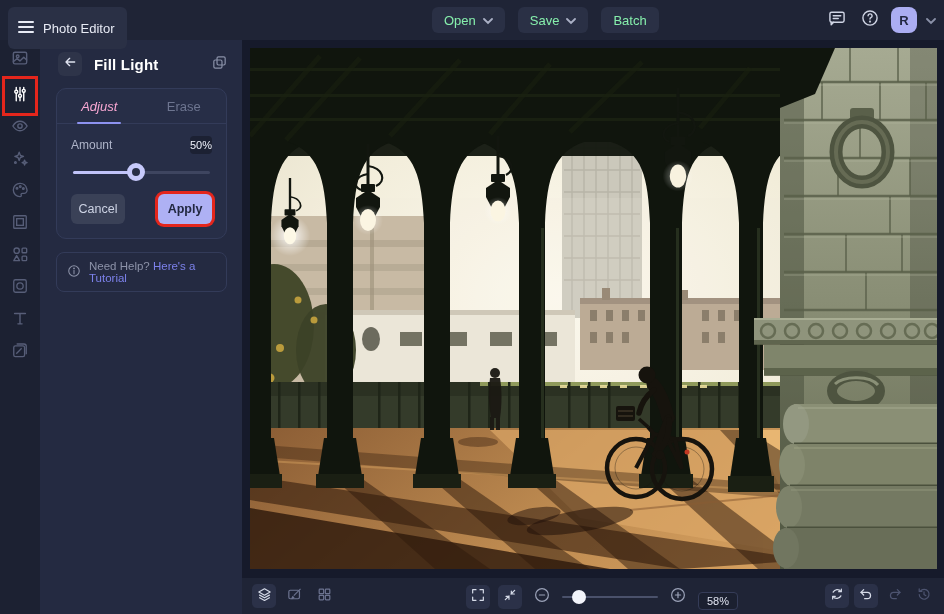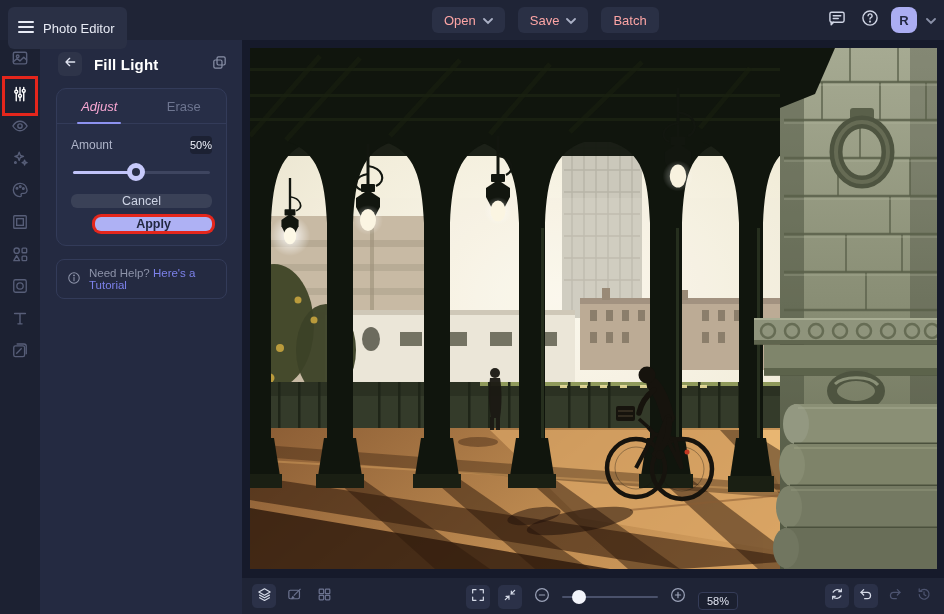--- a/index.html
+++ b/index.html
@@ -5,21 +5,21 @@
   * { margin:0; padding:0; box-sizing:border-box; }
   html,body { width:944px; height:614px; overflow:hidden; }
   body { font-family:"Liberation Sans", sans-serif; background:#161a2b; position:relative; }
   .app { position:absolute; inset:0; width:944px; height:614px; }
 
   
   .topbar { position:absolute; top:0; left:0; right:0; height:40px; background:#1f2436; z-index:30; }
   .app-btn { position:absolute; left:8px; top:7px; height:42px; display:flex; align-items:center; gap:9px;
              background:#2a3045; border-radius:6px; padding:0 12px 0 10px; color:#e8ebf5; font-size:13px; cursor:pointer; }
   .tb-center { position:absolute; left:432px; top:7px; display:flex; gap:13px; }
-  .tb-btn { background:#2a3045; color:#fca5a5; font-size:13px; border-radius:6px; height:26px;
+  .tb-btn { background:#2a3045; color:#86efac; font-size:13px; border-radius:6px; height:26px;
             padding:0 12px; display:flex; align-items:center; gap:7px; cursor:pointer; }
   .tb-right { position:absolute; right:8px; top:7px; display:flex; align-items:center; gap:9px; }
   .tb-ic { width:24px; height:24px; display:flex; align-items:center; justify-content:center; color:#cfd4e4; cursor:pointer; }
   .avatar { width:26px; height:26px; border-radius:8px; background:#abadf2; color:#232842; font-size:13px;
             font-weight:bold; display:flex; align-items:center; justify-content:center; cursor:pointer; }
   .chev-sm { color:#8a91a8; }
 
   
   .rail { position:absolute; left:0; top:40px; bottom:0; width:40px; background:#1c2132; z-index:20;
           display:flex; flex-direction:column; align-items:center; padding-top:4px; }
@@ -45,21 +45,21 @@
               width:44px; height:2px; background:#8d92f0; border-radius:2px; }
   .card-body { padding:12px 14px 14px; }
   .amount-row { display:flex; justify-content:space-between; align-items:center; }
   .amount-label { color:#aeb4c9; font-size:12px; }
   .amount-value { background:#1c2133; border-radius:4px; padding:3px 0; color:#eef0fa; font-size:11px; }
   .slider { position:relative; height:18px; margin:9px 2px 13px; cursor:pointer; }
   .slider-track { position:absolute; top:8px; left:0; right:0; height:3px; background:#3e4560; border-radius:2px; }
   .slider-fill  { position:absolute; top:8px; left:0; width:46%; height:3px; background:#c0c3f9; border-radius:2px; }
   .slider-handle{ position:absolute; top:0; left:46%; margin-left:-9px; width:18px; height:18px; border-radius:50%;
                   background:#272e47; border:5px solid #c6c9fb; }
-  .btn-row { display:flex; gap:9px; margin-top:3px;flex-direction:column; }
+  .btn-row { display:flex; gap:9px; margin-top:3px; }
   .btn { flex:1; height:30px; border-radius:6px; font-size:12.5px; display:flex; align-items:center;
          justify-content:center; cursor:pointer; }
   .btn-cancel { background:#3a4157; color:#cdd3e4; }
   .btn-apply  { background:#aeb1f4; color:#222841; font-weight:bold; box-shadow:0 0 0 3px #e4261c;margin-left:24px; }
   .help-pill { margin:13px 15px 0 16px; border:1px solid #333b59; border-radius:8px; padding:7px 10px;
                display:flex; align-items:center; gap:8px; font-size:11.5px; color:#8d93a9; cursor:pointer; }
   .help-link { color:#7c81ea; }
 
   
   .canvas { position:absolute; left:242px; top:40px; right:0; bottom:36px; background:#161a2b; }

